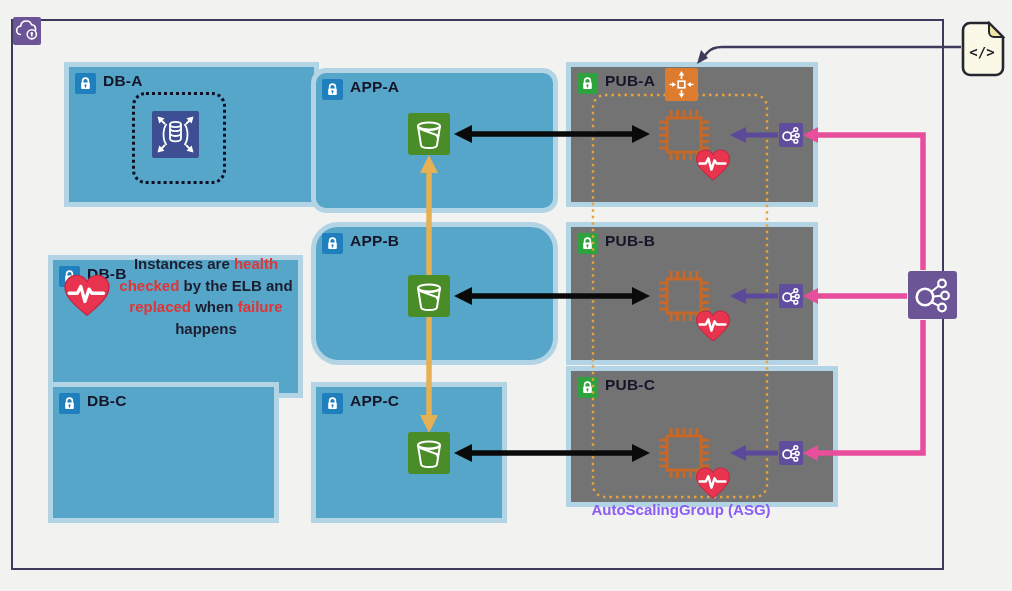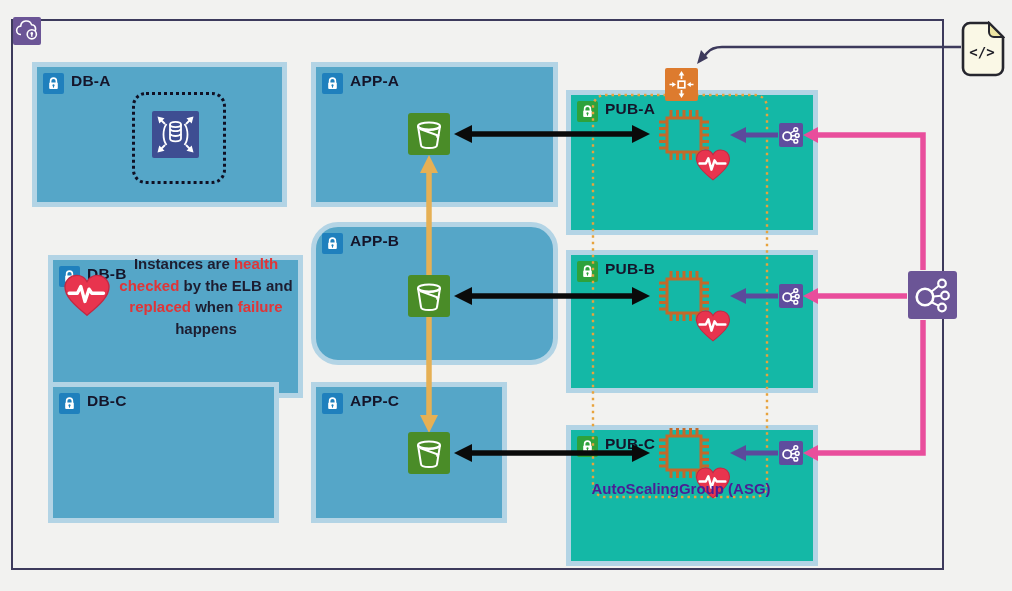--- a/index.html
+++ b/index.html
@@ -2,21 +2,21 @@
 <html><head>
 <meta charset="utf-8">
 <style>
   html,body{margin:0;padding:0;}
   body{width:1012px;height:591px;position:relative;overflow:hidden;
        background:#f2f2f0;font-family:"Liberation Sans",sans-serif;}
   .abs{position:absolute;}
   #frame{left:11px;top:19px;width:929px;height:547px;border:2px solid #3d3a5c;z-index:0;}
   .box{position:absolute;border:5px solid #b3d4e5;z-index:1;box-sizing:border-box;}
   .box.blue{background:#55a6c8;}
-  .box.green{background:#14b8a6;margin-top:28px;}
+  .box.green{background:#737373;}
   .badge{position:absolute;left:6px;top:6px;width:21px;height:21px;border-radius:2px;
          display:flex;align-items:center;justify-content:center;}
   .badge.blue{background:#1f80bd;}
   .badge.green{background:#2ea23c;}
   .box-label{position:absolute;left:34px;top:5px;font-weight:bold;font-size:15.5px;
              color:#15152a;letter-spacing:.2px;}
   .lines{position:absolute;left:0;top:0;z-index:3;pointer-events:none;}
   .icon{position:absolute;z-index:4;display:flex;align-items:center;justify-content:center;}
   .sq{border-radius:3px;}
   .bucket{width:42px;height:42px;background:#4a8c28;}
@@ -25,40 +25,40 @@
   .elbsmall{width:24px;height:24px;background:#5f4d9e;border-radius:2px;}
   .elbbig{width:49px;height:48px;background:#6b5596;border-radius:3px;z-index:5;}
   .vpcicon{left:13px;top:17px;width:28px;height:28px;background:#6b5596;border-radius:2px;z-index:5;}
   .docicon{left:961px;top:21px;z-index:5;}
   #rds-dashed{left:132px;top:92px;width:88px;height:86px;border:3px dotted #101024;
               border-radius:14px;z-index:2;}
   #rds-core{left:152px;top:111px;width:47px;height:47px;background:#3e4e92;border-radius:2px;}
   #elb-note{left:108px;top:253px;width:196px;z-index:2;text-align:center;
             font-weight:bold;font-size:15px;line-height:21.5px;color:#1d1d30;}
   #elb-note .red{color:#e03537;}
-  #asg-label{left:586px;top:480px;width:190px;z-index:4;text-align:center;
-             font-weight:bold;font-size:15px;color:#4c1d95;}
+  #asg-label{left:586px;top:501px;width:190px;z-index:4;text-align:center;
+             font-weight:bold;font-size:15px;color:#8b5cf6;}
 </style>
 </head>
 <body>
 
 <div id="frame" class="abs"></div>
 
-<div class="box blue" style="left:32px;top:62px;width:255px;height:145px;">
+<div class="box blue" style="left:64px;top:62px;width:255px;height:145px;">
   <span class="badge blue">
       <svg width="15" height="15" viewBox="0 0 15 15">
         <path d="M4.6 7V5a2.9 2.9 0 0 1 5.8 0v2" fill="none" stroke="#fff" stroke-width="1.6"></path>
         <rect x="3.2" y="6.6" width="8.6" height="6.4" rx="1" fill="#fff"></rect>
         <circle cx="7.5" cy="9.4" r="1.1" fill="#1f80bd"></circle>
         <rect x="7" y="9.6" width="1" height="2" fill="#1f80bd"></rect>
       </svg>
     </span>
   <span class="box-label">DB-A</span>
 </div>
-<div class="box blue" style="left:311px;top:62px;width:247px;height:145px;">
+<div class="box blue" style="left:311px;top:68px;width:247px;height:145px;border-radius:15px;">
   <span class="badge blue">
       <svg width="15" height="15" viewBox="0 0 15 15">
         <path d="M4.6 7V5a2.9 2.9 0 0 1 5.8 0v2" fill="none" stroke="#fff" stroke-width="1.6"></path>
         <rect x="3.2" y="6.6" width="8.6" height="6.4" rx="1" fill="#fff"></rect>
         <circle cx="7.5" cy="9.4" r="1.1" fill="#1f80bd"></circle>
         <rect x="7" y="9.6" width="1" height="2" fill="#1f80bd"></rect>
       </svg>
     </span>
   <span class="box-label">APP-A</span>
 </div>
@@ -123,21 +123,21 @@
   <span class="badge blue">
       <svg width="15" height="15" viewBox="0 0 15 15">
         <path d="M4.6 7V5a2.9 2.9 0 0 1 5.8 0v2" fill="none" stroke="#fff" stroke-width="1.6"></path>
         <rect x="3.2" y="6.6" width="8.6" height="6.4" rx="1" fill="#fff"></rect>
         <circle cx="7.5" cy="9.4" r="1.1" fill="#1f80bd"></circle>
         <rect x="7" y="9.6" width="1" height="2" fill="#1f80bd"></rect>
       </svg>
     </span>
   <span class="box-label">APP-C</span>
 </div>
-<div class="box green" style="left:566px;top:397px;width:252px;height:141px;text-decoration:underline;">
+<div class="box green" style="left:566px;top:366px;width:272px;height:141px;text-decoration:underline;">
   <span class="badge green">
       <svg width="15" height="15" viewBox="0 0 15 15">
         <path d="M4.6 7V5a2.9 2.9 0 0 1 5.8 0v2" fill="none" stroke="#fff" stroke-width="1.6"></path>
         <rect x="3.2" y="6.6" width="8.6" height="6.4" rx="1" fill="#fff"></rect>
         <circle cx="7.5" cy="9.4" r="1.1" fill="#2ea23c"></circle>
         <rect x="7" y="9.6" width="1" height="2" fill="#2ea23c"></rect>
       </svg>
     </span>
   <span class="box-label">PUB-C</span>
 </div>

